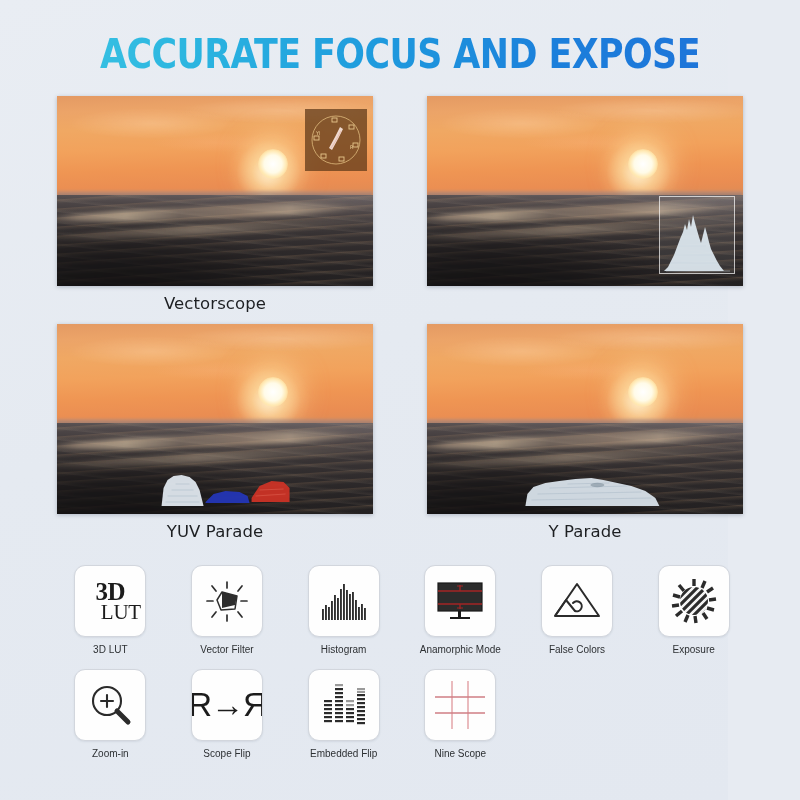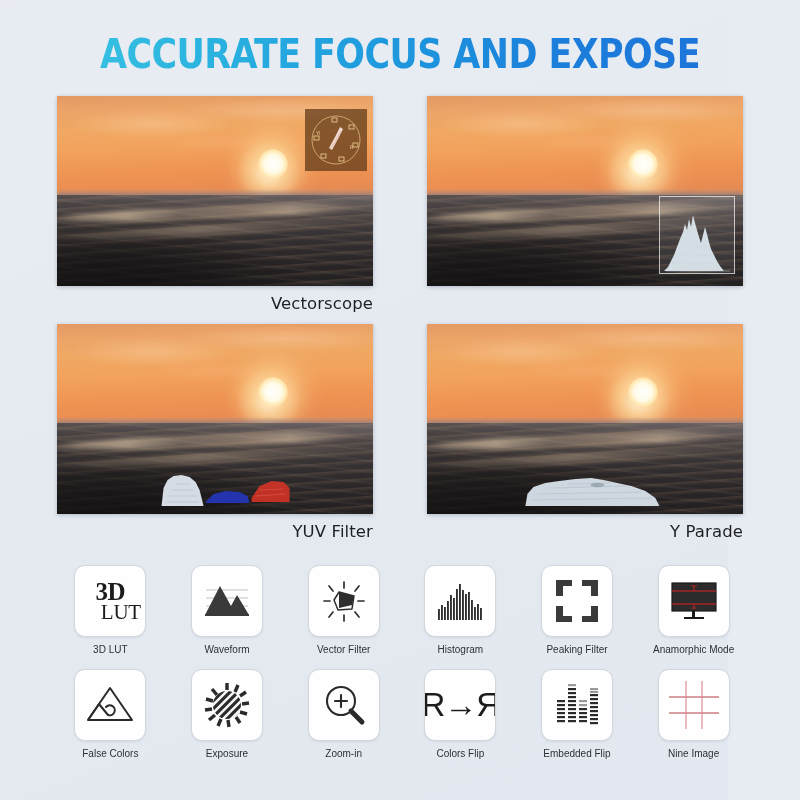--- a/index.html
+++ b/index.html
@@ -47,21 +47,21 @@
     position: absolute;
     width: 316px;
     height: 190px;
     box-shadow: 0 1px 4px rgba(40,55,80,0.28);
     overflow: hidden;
     background: #222;
   }
   .panel-caption {
     position: absolute;
     width: 316px;
-    text-align: right;
+    text-align: center;
     font-size: 16.5px;
     color: #1d1f22;
     font-family: "DejaVu Sans", sans-serif;
     letter-spacing: 0.1px;
   }
   #panel-a { left: 57px;  top: 96px; }
   #panel-b { left: 427px; top: 96px; }
   #panel-c { left: 57px;  top: 324px; }
   #panel-d { left: 427px; top: 324px; }
   #cap-a { left: 57px;  top: 294px; }
@@ -339,21 +339,21 @@
     <div class="ovl yuvparade">
       <svg width="132" height="36" viewBox="0 0 132 36">
         <path d="M2 34 L4 16 L8 8 L14 4 L22 3 L30 5 L36 10 L40 18 L42 26 L44 34 Z" fill="#dfe7ee" opacity="0.95"></path>
         <path d="M6 30 L40 30 M8 24 L38 24 M12 18 L34 18 M16 12 L30 12" stroke="#9fb0bf" stroke-width="0.7" opacity="0.6"></path>
         <path d="M46 30 L54 22 L66 19 L80 20 L88 24 L90 31 L46 31 Z" fill="#2436bb" opacity="0.92"></path>
         <path d="M92 26 L100 14 L112 9 L124 10 L130 16 L130 30 L92 30 Z" fill="#cf3326" opacity="0.93"></path>
         <path d="M96 24 L126 22 M100 18 L124 17" stroke="#e8705f" stroke-width="0.7" opacity="0.6"></path>
       </svg>
     </div>
   </div>
-  <div class="panel-caption" id="cap-c">YUV Filter</div>
+  <div class="panel-caption" id="cap-c">YUV Parade</div>
 
   <div class="panel" id="panel-d">
     <div class="photo">
       <div class="sky"></div>
       <div class="sky-haze"></div>
       <div class="sun"></div>
       <div class="sun-reflect"></div>
       <div class="horizon"></div>
       <div class="sea"></div>
       <div class="sea-sheen"></div>
@@ -376,30 +376,20 @@
     <div class="icon-cell">
       <div class="icon-tile">
         <span class="lut-text">
           <span class="lut-3d">3D</span>
           <span class="lut-lut">LUT</span>
         </span>
       </div>
       <div class="icon-label">3D LUT</div>
     </div>
 
-    <div class="icon-cell">
-      <div class="icon-tile">
-        <svg width="46" height="42" viewBox="0 0 46 42">
-          <path d="M2 10 L44 10 M2 18 L44 18 M2 26 L44 26" stroke="#d4d7dc" stroke-width="1.3"></path>
-          <path d="M1 35 L16 6 L27 26 L33 15 L45 35 Z" fill="#3a3a3a"></path>
-          <path d="M1 35 L45 35" stroke="#3a3a3a" stroke-width="2"></path>
-        </svg>
-      </div>
-      <div class="icon-label">Waveform</div>
-    </div>
 
     <div class="icon-cell">
       <div class="icon-tile">
         <svg width="46" height="44" viewBox="0 0 46 44">
           <path d="M23 3 L23 9 M38 7 L34 12 M43 22 L37 22 M38 38 L34 33 M23 42 L23 36 M8 38 L12 33 M3 22 L9 22 M8 7 L12 12" stroke="#2e2e2e" stroke-width="1.7" stroke-linecap="round"></path>
           <path d="M18 13 L33 17 L31 26 L18 29 Z" fill="#2e2e2e"></path>
           <path d="M18 13 L13 21 L17 31 L31 30 L33 17 Z" fill="none" stroke="#2e2e2e" stroke-width="1.5" stroke-linejoin="round"></path>
         </svg>
       </div>
       <div class="icon-label">Vector Filter</div>
@@ -423,31 +413,20 @@
             <rect x="35" y="19" width="1.9" height="20"></rect>
             <rect x="38" y="26" width="1.9" height="13"></rect>
             <rect x="41" y="23" width="1.9" height="16"></rect>
             <rect x="44" y="27" width="1.9" height="12"></rect>
           </g>
         </svg>
       </div>
       <div class="icon-label">Histogram</div>
     </div>
 
-    <div class="icon-cell">
-      <div class="icon-tile">
-        <svg width="42" height="42" viewBox="0 0 42 42">
-          <path d="M0 0 L16 0 L16 6 L7 6 L7 16 L0 16 Z" fill="#3a3a3a"></path>
-          <path d="M42 0 L26 0 L26 6 L35 6 L35 16 L42 16 Z" fill="#3a3a3a"></path>
-          <path d="M0 42 L16 42 L16 36 L7 36 L7 26 L0 26 Z" fill="#3a3a3a"></path>
-          <path d="M42 42 L26 42 L26 36 L35 36 L35 26 L42 26 Z" fill="#3a3a3a"></path>
-        </svg>
-      </div>
-      <div class="icon-label">Peaking Filter</div>
-    </div>
 
     <div class="icon-cell">
       <div class="icon-tile">
         <svg width="50" height="42" viewBox="0 0 50 42">
           <rect x="3" y="3" width="44" height="28" fill="#2c2c2c" stroke="#1a1a1a" stroke-width="1.2"></rect>
           <path d="M3 11 L47 11 M3 24 L47 24" stroke="#a32424" stroke-width="1.3"></path>
           <path d="M25 5 L25 11 M25 24 L25 29" stroke="#a32424" stroke-width="1.3"></path>
           <path d="M22 6 L28 6 M22 28 L28 28" stroke="#a32424" stroke-width="1.1"></path>
           <rect x="23" y="31" width="3" height="6" fill="#1a1a1a"></rect>
           <rect x="15" y="37" width="20" height="2" fill="#1a1a1a"></rect>
@@ -505,21 +484,21 @@
           <path d="M29 28 L40 39" stroke="#2b2b2b" stroke-width="5" stroke-linecap="round"></path>
         </svg>
       </div>
       <div class="icon-label">Zoom-in</div>
     </div>
 
     <div class="icon-cell">
       <div class="icon-tile">
         <span class="flip-text">R→Я</span>
       </div>
-      <div class="icon-label">Colors Flip</div>
+      <div class="icon-label">Scope Flip</div>
     </div>
 
     <div class="icon-cell">
       <div class="icon-tile">
         <svg width="44" height="42" viewBox="0 0 44 42">
           <g fill="#2b2b2b">
             <rect x="2" y="16" width="8" height="2.2"></rect>
               <rect x="2" y="20" width="8" height="2.2"></rect>
             <rect x="2" y="24" width="8" height="2.2"></rect>
               <rect x="2" y="28" width="8" height="2.2"></rect>
@@ -559,17 +538,17 @@
       <div class="icon-label">Embedded Flip</div>
     </div>
 
     <div class="icon-cell">
       <div class="icon-tile">
         <svg width="52" height="50" viewBox="0 0 52 50">
           <path d="M18 1 L18 49 M34 1 L34 49" stroke="#e3a5a8" stroke-width="1.5"></path>
           <path d="M1 17 L51 17 M1 33 L51 33" stroke="#cf7f85" stroke-width="1.5"></path>
         </svg>
       </div>
-      <div class="icon-label">Nine Image</div>
+      <div class="icon-label">Nine Scope</div>
     </div>
 
   </div>
 </div>
 
 </body></html>

